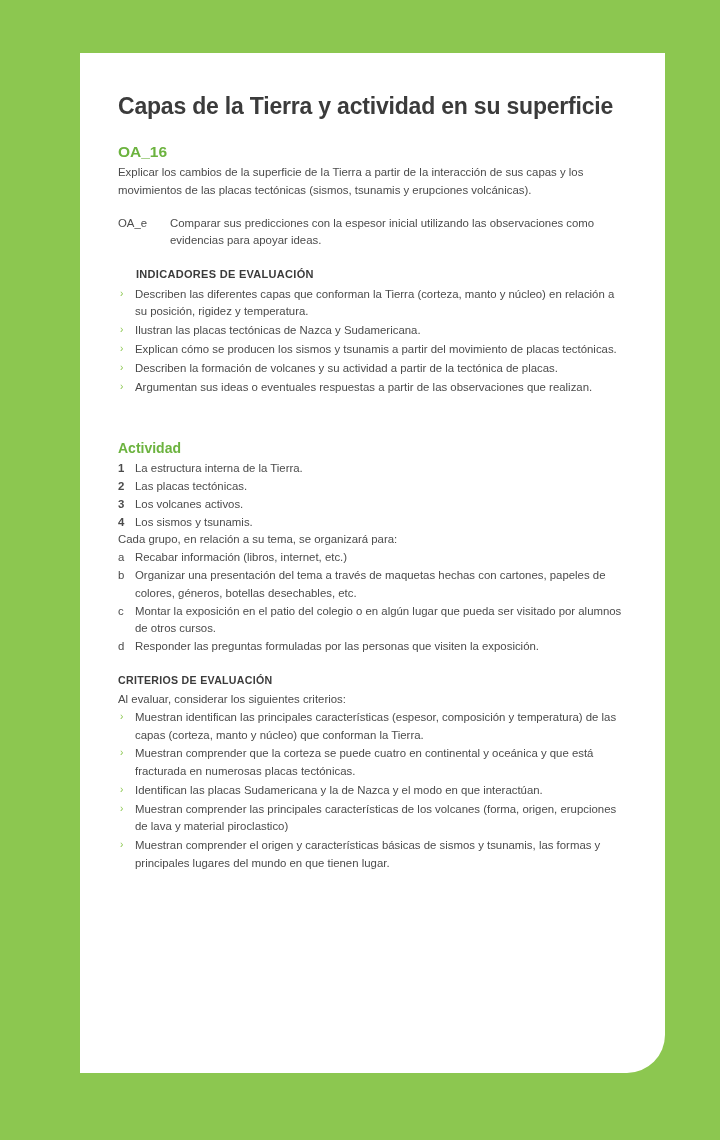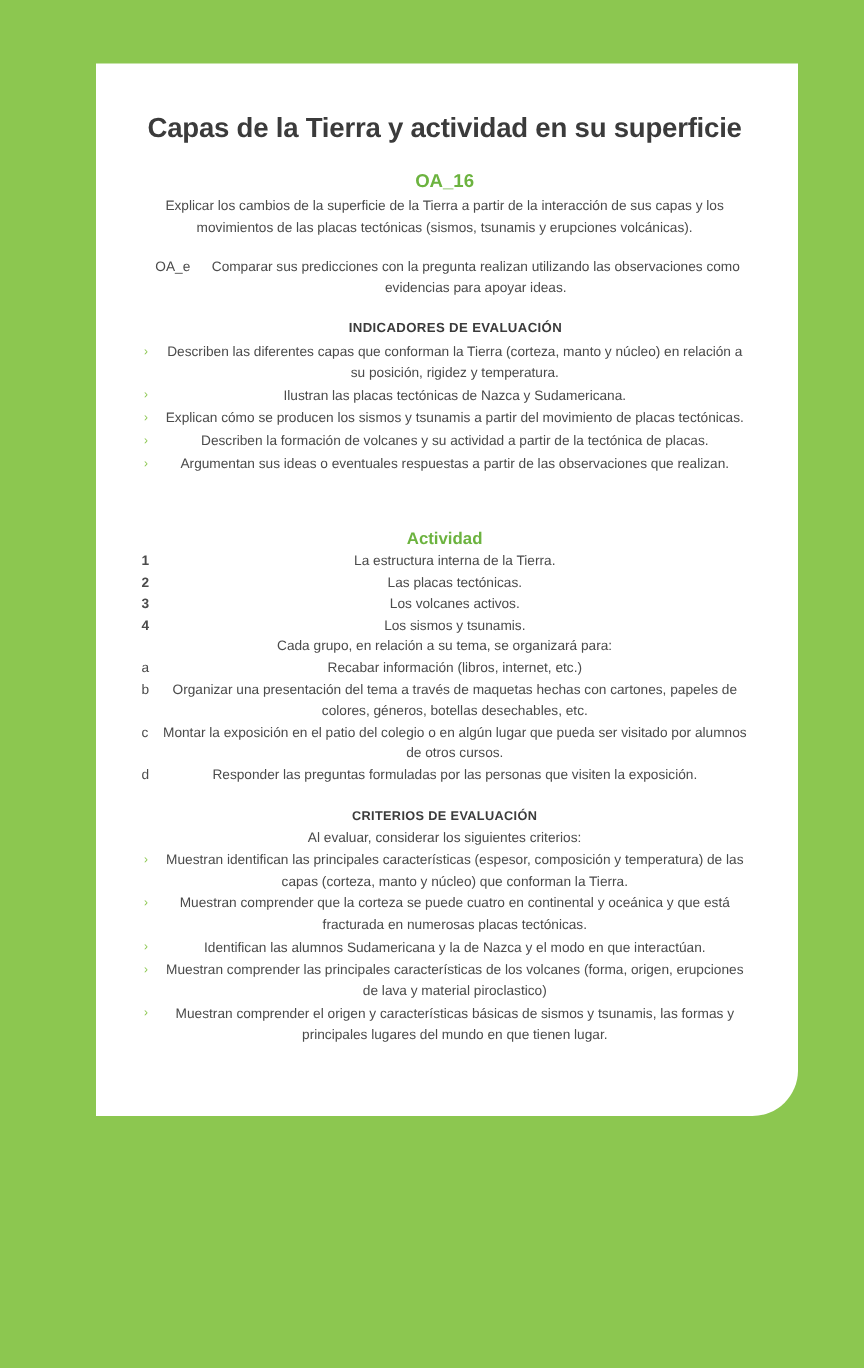--- a/index.html
+++ b/index.html
@@ -11,26 +11,25 @@
     height: 1140px;
     background: #8cc750;
     font-family: "Liberation Sans", sans-serif;
     overflow: hidden;
   }
   .page {
     position: absolute;
     left: 80px;
     top: 53px;
     width: 585px;
-    height: 877px;
+    height: 1020px;
     background: #ffffff;
     border-bottom-right-radius: 38px;
     box-sizing: border-box;
     padding: 38px 42px 20px 38px;
-    text-align: center;
   }
   .doc-title {
     color: #3b3b3b;
     font-size: 23px;
     font-weight: bold;
     line-height: 1.32;
     margin: 0 0 22px 0;
     letter-spacing: -0.2px;
   }
   .oa-code {
@@ -141,21 +140,21 @@
   <h1 class="doc-title">Capas de la Tierra y actividad en su superficie</h1>
 
 
   <div>
     <div class="oa-code">OA_16</div>
     <p class="oa-text">Explicar los cambios de la superficie de la Tierra a partir de la interacción de sus capas y los movimientos de las placas tectónicas (sismos, tsunamis y erupciones volcánicas).</p>
   </div>
 
   <div class="oae-row">
     <div class="oae-code">OA_e</div>
-    <div class="oae-text">Comparar sus predicciones con la pregunta realizan utilizando las observaciones como evidencias para apoyar ideas.</div>
+    <div class="oae-text">Comparar sus predicciones con la espesor inicial utilizando las observaciones como evidencias para apoyar ideas.</div>
   </div>
 
   <div class="section-head">INDICADORES DE EVALUACIÓN</div>
   <ul class="chev-list">
     <li><span class="chev">›</span><span>Describen las diferentes capas que conforman la Tierra (corteza, manto y núcleo) en relación a su posición, rigidez y temperatura.</span></li>
     <li><span class="chev">›</span><span>Ilustran las placas tectónicas de Nazca y Sudamericana.</span></li>
     <li><span class="chev">›</span><span>Explican cómo se producen los sismos y tsunamis a partir del movimiento de placas tectónicas.</span></li>
     <li><span class="chev">›</span><span>Describen la formación de volcanes y su actividad a partir de la tectónica de placas.</span></li>
     <li><span class="chev">›</span><span>Argumentan sus ideas o eventuales respuestas a partir de las observaciones que realizan.</span></li>
   </ul>
@@ -178,18 +177,18 @@
     <li><span class="marker">d</span><span>Responder las preguntas formuladas por las personas que visiten la exposición.</span></li>
   </ol>
 
   <div class="gap-md"></div>
 
   <div class="criteria-head">CRITERIOS DE EVALUACIÓN</div>
   <p class="plain">Al evaluar, considerar los siguientes criterios:</p>
   <ul class="chev-list">
     <li><span class="chev">›</span><span>Muestran identifican las principales características (espesor, composición y temperatura) de las capas (corteza, manto y núcleo) que conforman la Tierra.</span></li>
     <li><span class="chev">›</span><span>Muestran comprender que la corteza se puede cuatro en continental y oceánica y que está fracturada en numerosas placas tectónicas.</span></li>
-    <li><span class="chev">›</span><span>Identifican las alumnos Sudamericana y la de Nazca y el modo en que interactúan.</span></li>
+    <li><span class="chev">›</span><span>Identifican las placas Sudamericana y la de Nazca y el modo en que interactúan.</span></li>
     <li><span class="chev">›</span><span>Muestran comprender las principales características de los volcanes (forma, origen, erupciones de lava y material piroclastico)</span></li>
     <li><span class="chev">›</span><span>Muestran comprender el origen y características básicas de sismos y tsunamis, las formas y principales lugares del mundo en que tienen lugar.</span></li>
   </ul>
 
 </div>
 
 </body></html>

